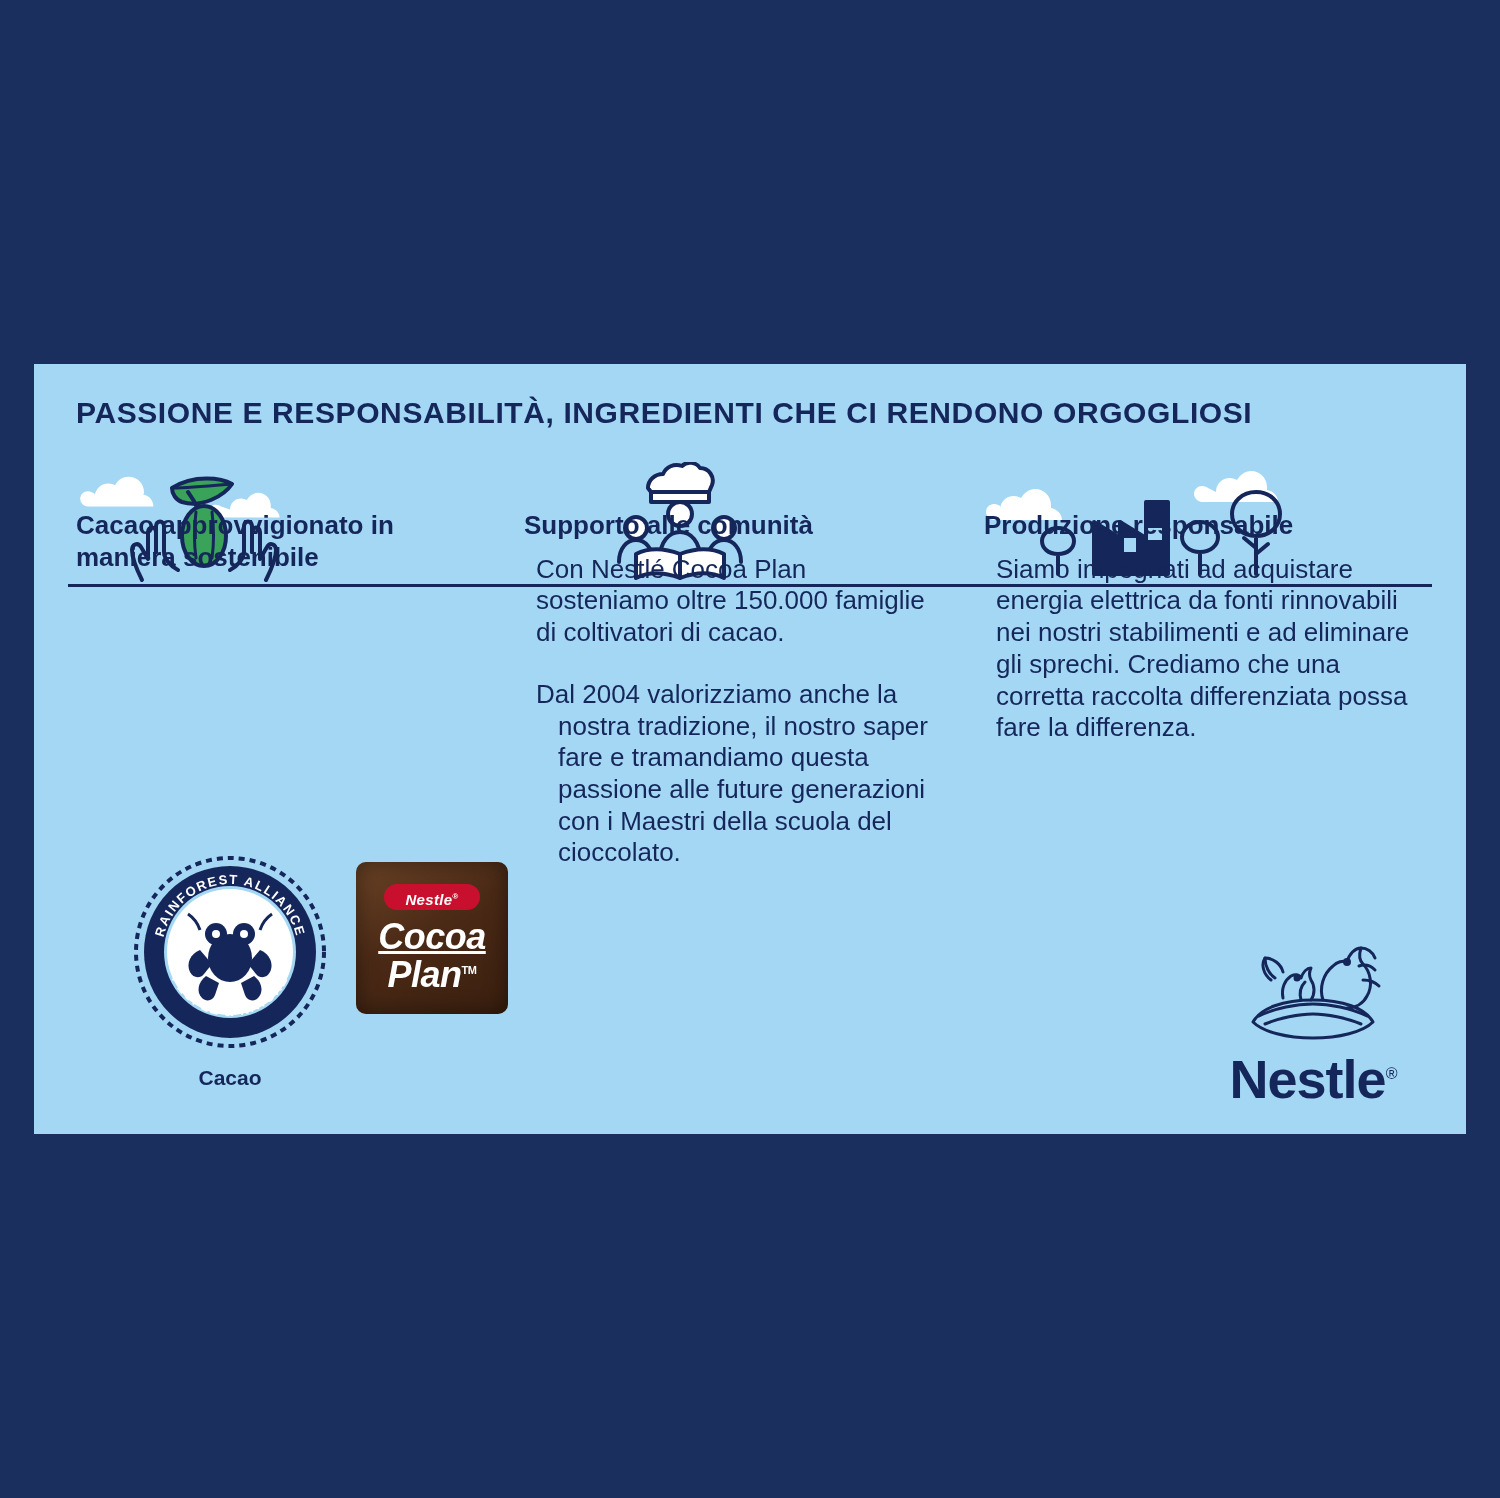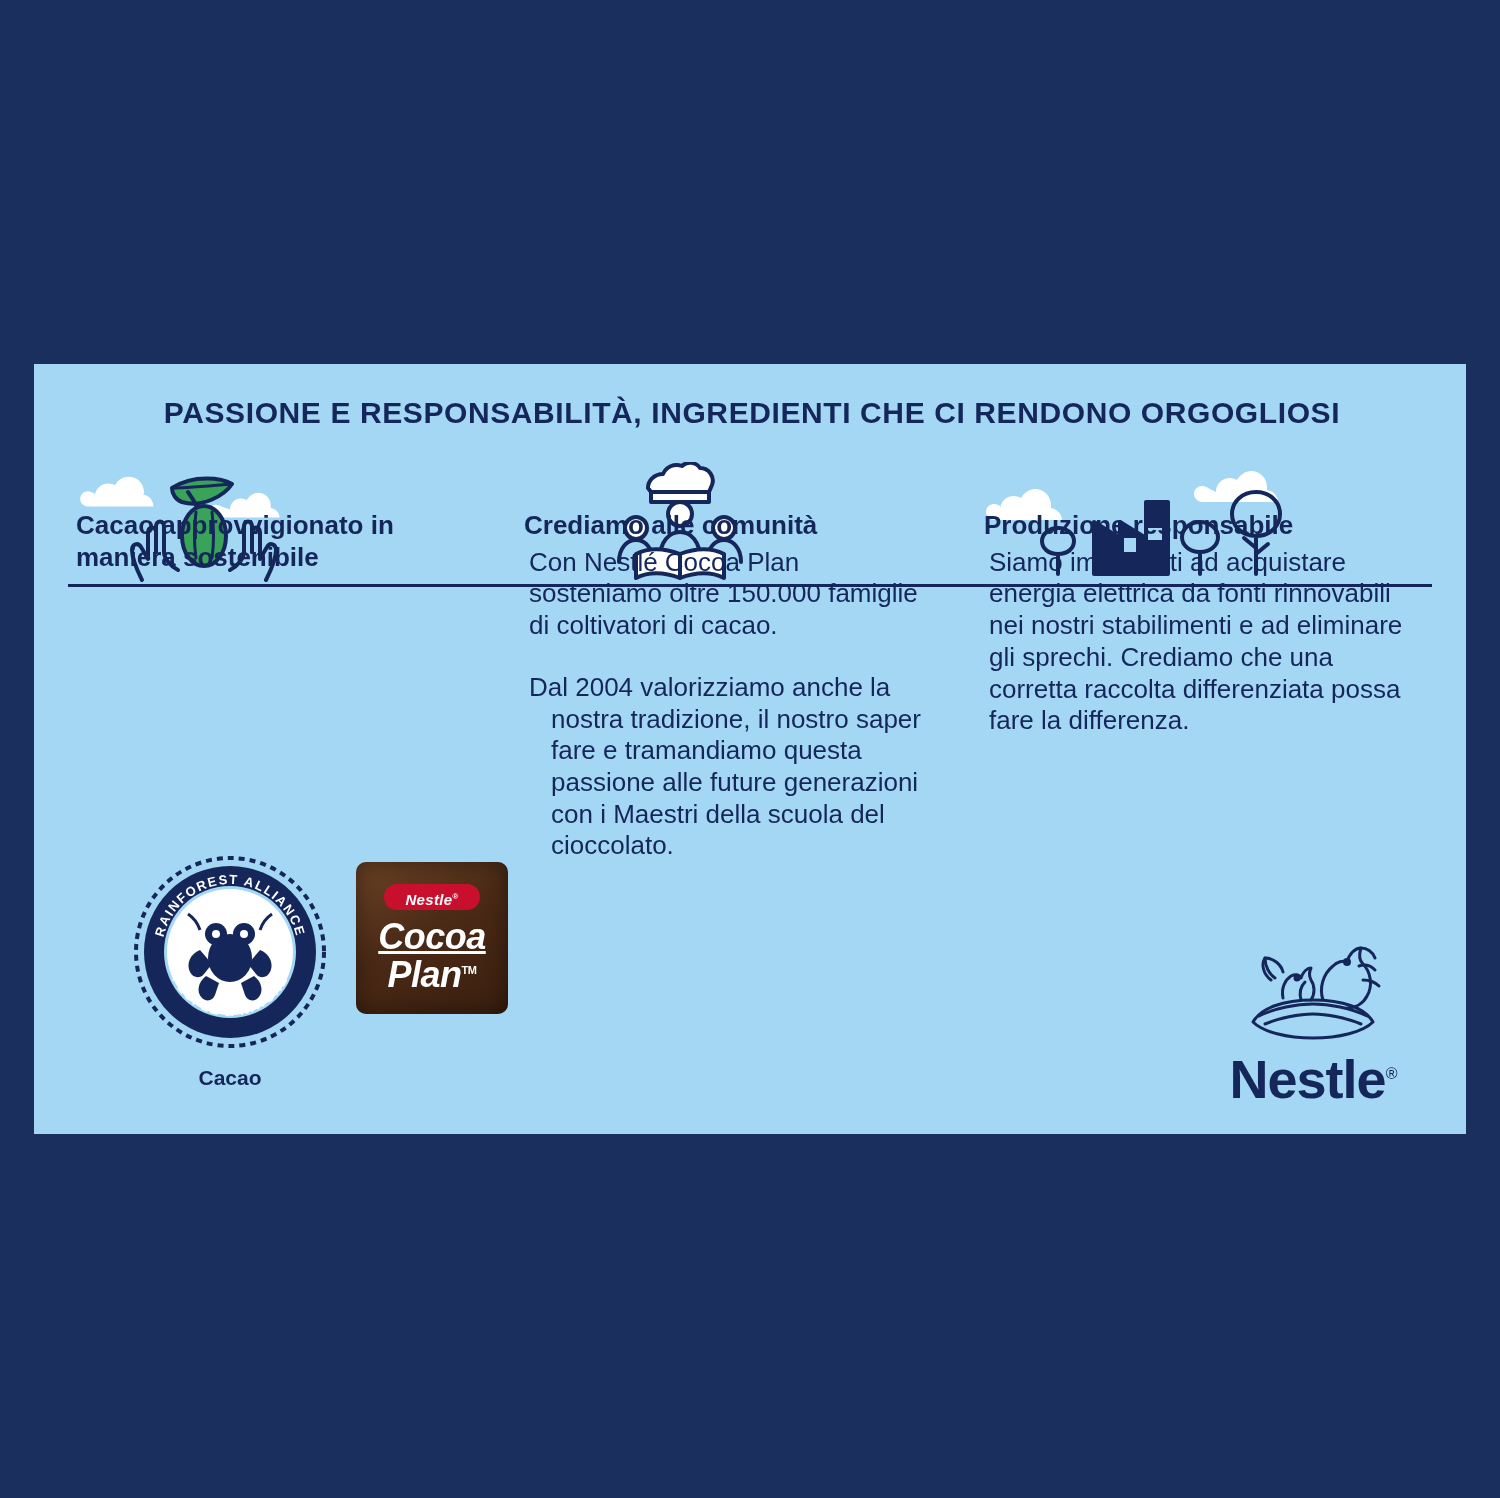--- a/index.html
+++ b/index.html
@@ -27,21 +27,20 @@
   .panel-title {
     position: absolute;
     left: 42px;
     top: 32px;
     width: 1352px;
     font-size: 30px;
     font-weight: bold;
     letter-spacing: 0.6px;
     color: #15275a;
     white-space: nowrap;
-    text-align: center;
   }
 
   .divider {
     position: absolute;
     left: 34px;
     top: 220px;
     width: 1364px;
     height: 3px;
     background: #15275a;
   }
@@ -68,21 +67,21 @@
 
   .col-head {
     font-size: 26px;
     font-weight: bold;
     line-height: 1.22;
     margin: 12px 0 2px 0;
   }
   .col-body {
     font-size: 26px;
     line-height: 1.22;
-    margin: 5px;
+    margin: 12px;
   }
   .col-body.indent {
     margin-top: 30px;
     text-indent: 0;
     padding-left: 0;
   }
   .hang {
     display: block;
     padding-left: 22px;
     text-indent: -22px;
@@ -252,21 +251,21 @@
         </g>
       </svg>
     </div>
   </div>
 
   <div class="col-text col-1-text" style="left:42px;width:400px;">
     <p class="col-head">Cacao approvvigionato in maniera sostenibile</p>
   </div>
 
   <div class="col-text" style="left:490px;width:420px;">
-    <p class="col-head">Crediamo alle comunità</p>
+    <p class="col-head">Supporto alle comunità</p>
     <p class="col-body">Con Nestlé Cocoa Plan sosteniamo oltre 150.000 famiglie di coltivatori di cacao.</p>
     <p class="col-body indent">
         <span class="hang">Dal 2004 valorizziamo anche la nostra tradizione, il nostro saper fare e tramandiamo questa passione alle future generazioni con i Maestri della scuola del cioccolato.</span>
       </p>
   </div>
 
   <div class="col-text" style="left:950px;width:445px;">
     <p class="col-head">Produzione responsabile</p>
     <p class="col-body">Siamo impegnati ad acquistare energia elettrica da fonti rinnovabili nei nostri stabilimenti e ad eliminare gli sprechi. Crediamo che una corretta raccolta differenziata possa fare la differenza.</p>
   </div>

